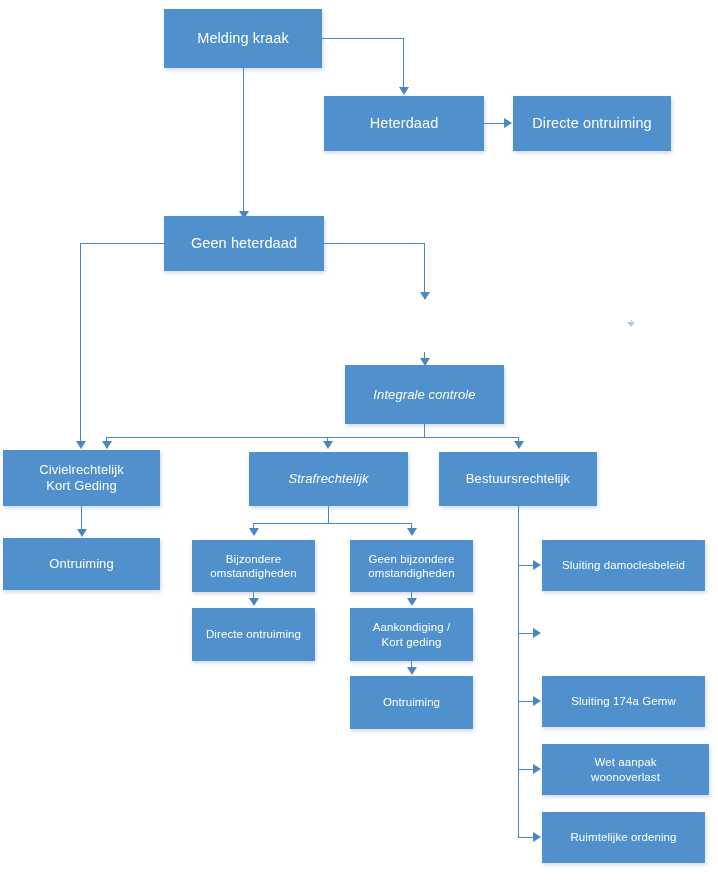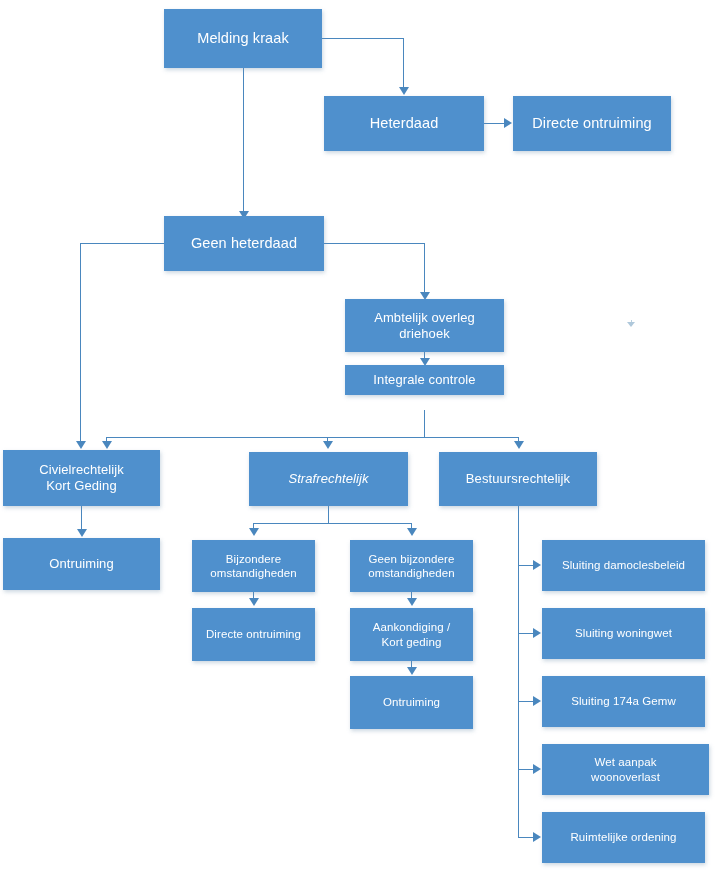--- a/index.html
+++ b/index.html
@@ -149,24 +149,22 @@
   </div>
 
   <div class="node t-lg" style="left:164px; top:9px; width:158px; height:59px;">Melding kraak</div>
 
   <div class="node t-lg" style="left:324px; top:96px; width:160px; height:55px;">Heterdaad</div>
 
   <div class="node t-lg" style="left:513px; top:96px; width:158px; height:55px;">Directe ontruiming</div>
 
   <div class="node t-lg" style="left:164px; top:216px; width:160px; height:55px;">Geen heterdaad</div>
 
-  <div class="node t-md" style="left:345px; top:299px; width:159px; height:53px;">Ambtelijk overleg
-driehoek</div>
 
-  <div class="node t-md" style="left:345px; top:365px; width:159px; height:30px;">Integrale controle</div>
+  <div class="node t-md" style="left:345px; top:365px; width:159px; height:59px;font-style:italic;">Integrale controle</div>
 
   <div class="node t-md" style="left:3px; top:450px; width:157px; height:56px;">Civielrechtelijk
 Kort Geding</div>
 
   <div class="node t-md" style="left:249px; top:452px; width:159px; height:54px;font-style:italic;">Strafrechtelijk</div>
 
   <div class="node t-md" style="left:439px; top:452px; width:158px; height:54px;">Bestuursrechtelijk</div>
 
   <div class="node t-md" style="left:3px; top:538px; width:157px; height:52px;">Ontruiming</div>
 
@@ -178,21 +176,20 @@
 
   <div class="node t-sm" style="left:192px; top:608px; width:123px; height:53px;">Directe ontruiming</div>
 
   <div class="node t-sm" style="left:350px; top:608px; width:123px; height:53px;">Aankondiging /
 Kort geding</div>
 
   <div class="node t-sm" style="left:350px; top:676px; width:123px; height:53px;">Ontruiming</div>
 
   <div class="node t-sm" style="left:542px; top:540px; width:163px; height:51px;">Sluiting damoclesbeleid</div>
 
-  <div class="node t-sm" style="left:542px; top:608px; width:163px; height:51px;">Sluiting woningwet</div>
 
   <div class="node t-sm" style="left:542px; top:676px; width:163px; height:51px;">Sluiting 174a Gemw</div>
 
   <div class="node t-sm" style="left:542px; top:744px; width:167px; height:51px;">Wet aanpak
 woonoverlast</div>
 
   <div class="node t-sm" style="left:542px; top:812px; width:163px; height:51px;text-align:center;">Ruimtelijke ordening</div>
 
 </div>
 

